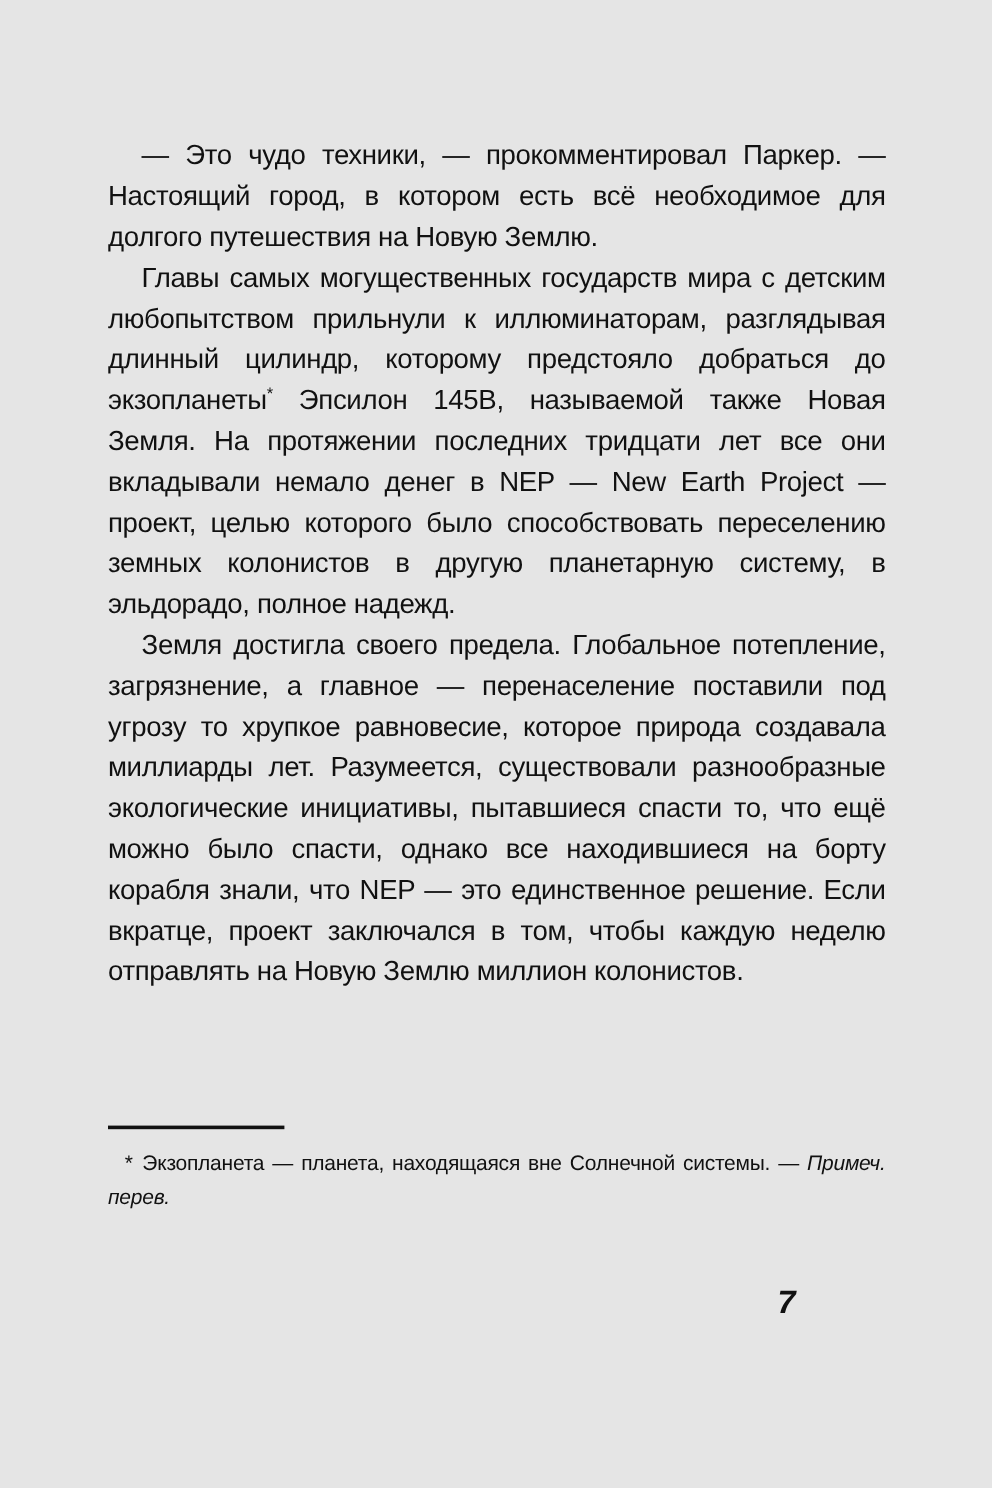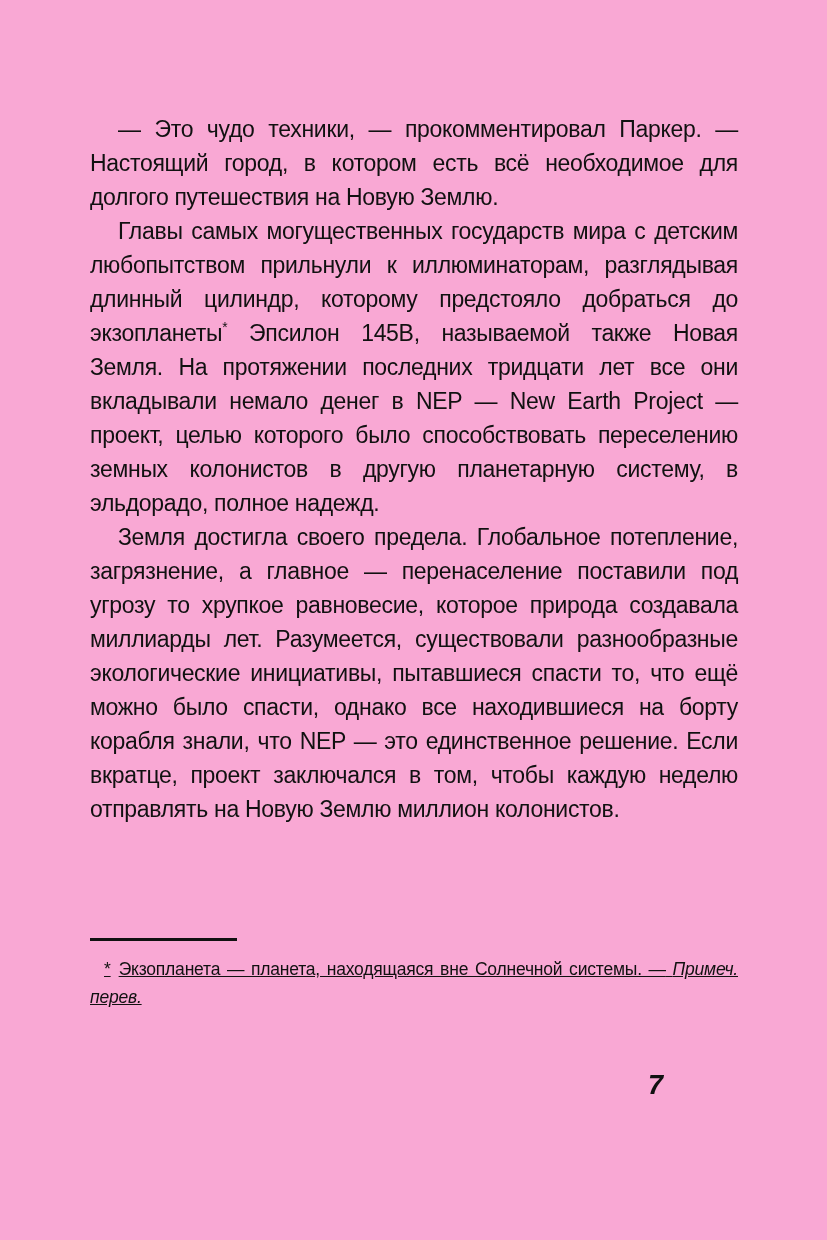--- a/index.html
+++ b/index.html
@@ -4,21 +4,21 @@
 <style>
   html, body {
     margin: 0;
     padding: 0;
     background: #ffffff;
   }
   .page {
     position: relative;
     width: 827px;
     height: 1240px;
-    background: #f9a8d4;
+    background: #e5e5e5;
     color: #111111;
     font-family: "Liberation Sans", sans-serif;
     overflow: hidden;
   }
   .text-block {
     position: absolute;
     left: 90px;
     top: 112px;
     width: 648px;
     font-size: 23px;
@@ -50,21 +50,20 @@
     margin-bottom: 14px;
   }
   .footnote-text {
     margin: 0;
     font-size: 17.5px;
     line-height: 28px;
     letter-spacing: -0.2px;
     text-align: justify;
     text-indent: 14px;
     hyphens: auto;
-    text-decoration: underline;
     -webkit-hyphens: auto;
   }
   .footnote-text em {
     font-style: italic;
   }
   .fn-marker {
     padding-right: 8px;
   }
   .page-number {
     position: absolute;

